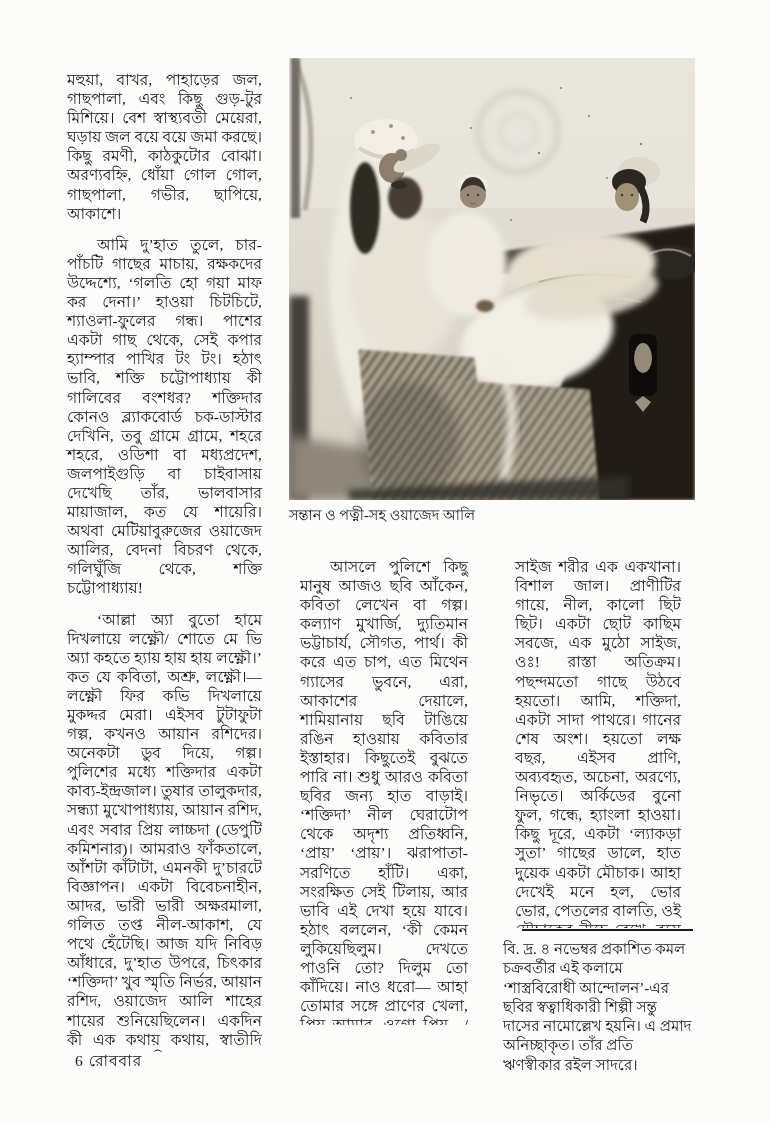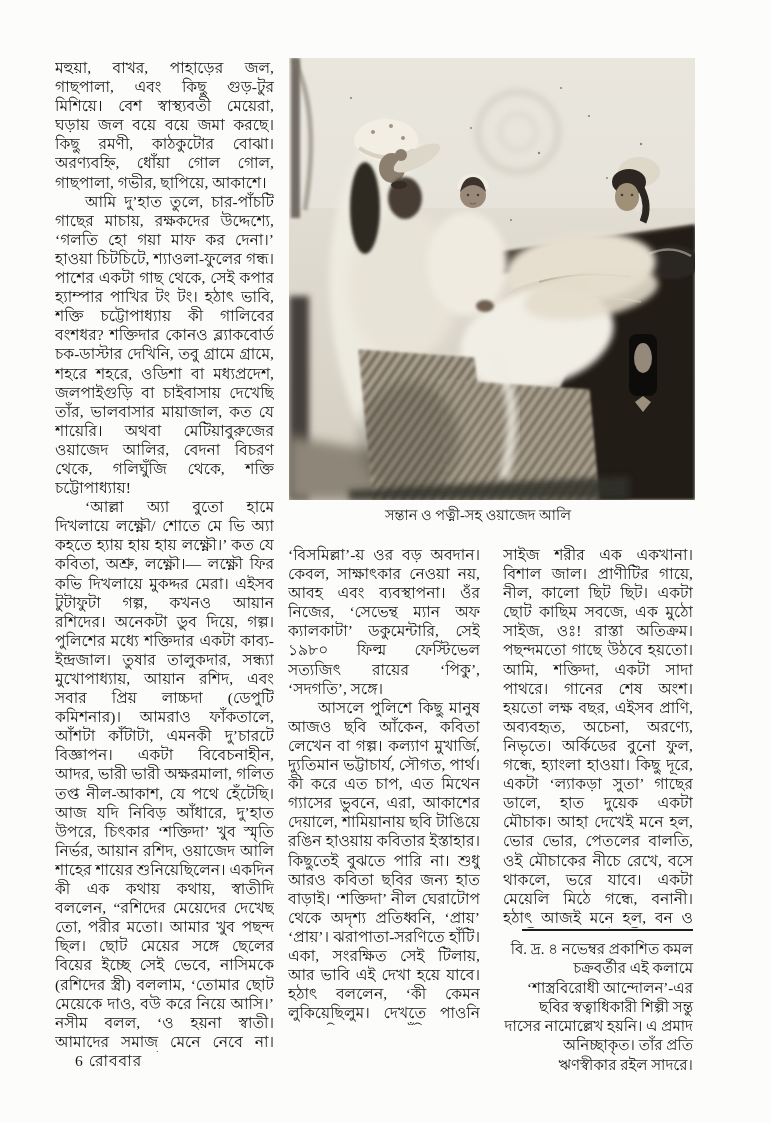--- a/index.html
+++ b/index.html
@@ -10,36 +10,36 @@
     overflow:hidden;
   }
   .col {
     position:absolute; font-size:15.5px; line-height:19.1px;
     text-align:justify; text-justify:inter-word; overflow:hidden;
     letter-spacing:0;
   }
   .col1 { left:55px;  top:58px;  width:219px; height:994px; }
   .col2 { left:288px; top:545px; width:192px; height:480px; }
   .col3 { left:503px; top:545px; width:190px; height:383px; }
-  .para { margin:0; text-indent:30px; }
+  .para { margin:12px; text-indent:30px; }
   .noindent { text-indent:0; }
   .photo {
     position:absolute; left:289px; top:58px; width:406px; height:442px;
     margin:0; padding:0; overflow:hidden; background:#e2ded5;
   }
   .photo svg { display:block; }
   .caption {
-    position:absolute; left:275px; top:506px; width:406px;
-    text-align:center; font-size:14.5px; line-height:18px;
+    position:absolute; left:289px; top:506px; width:406px;
+    text-align:left; font-size:14.5px; line-height:18px;
   }
   .footnote-block { position:absolute; left:503px; top:929px; width:190px; }
   .rule { width:171px; height:2px; background:#1c1c1c; margin:0 0 0 auto; }
   .footnote-text {
     margin:9px 0 0 0; font-size:15px; line-height:19.3px;
-    text-align:right;
+    text-align:left;
   }
   .page-footer {
     position:absolute; left:75px; top:1049px;
     font-size:15.5px; letter-spacing:1px;
   }
 </style>
 </head>
 <body>
 
 <div class="page">
@@ -159,21 +159,20 @@
       <path d="M150,322 L300,332 L310,442 L160,442 Z" fill="url(#check)" opacity="0.7" filter="url(#b1)"></path>
       <ellipse cx="120" cy="382" rx="50" ry="58" fill="#4a443b" opacity="0.35" filter="url(#b6)"></ellipse>
       <path d="M60,432 L340,418 L340,442 L60,442 Z" fill="#33302a" opacity="0.85" filter="url(#b3)"></path>
       <path d="M205,300 q30,40 10,120" stroke="#efece2" stroke-width="10" fill="none" opacity="0.8" filter="url(#b3)"></path>
     </svg>
   </figure>
 
   <div class="caption">সন্তান ও পত্নী-সহ ওয়াজেদ আলি</div>
 
   <div class="col col2">
-    <p class="para noindent">‘বিসমিল্লা’-য় ওর বড় অবদান। কেবল, সাক্ষাৎকার নেওয়া নয়, আবহ এবং ব্যবস্থাপনা। ওঁর নিজের, ‘সেভেন্থ ম্যান অফ ক্যালকাটা’ ডকুমেন্টারি, সেই ১৯৮০ ফিল্ম ফেস্টিভেল সত্যজিৎ রায়ের ‘পিকু’, ‘সদগতি’, সঙ্গে।</p>
     <p class="para">আসলে পুলিশে কিছু মানুষ আজও ছবি আঁকেন, কবিতা লেখেন বা গল্প। কল্যাণ মুখার্জি, দ্যুতিমান ভট্টাচার্য, সৌগত, পার্থ। কী করে এত চাপ, এত মিথেন গ্যাসের ভুবনে, এরা, আকাশের দেয়ালে, শামিয়ানায় ছবি টাঙিয়ে রঙিন হাওয়ায় কবিতার ইস্তাহার। কিছুতেই বুঝতে পারি না। শুধু আরও কবিতা ছবির জন্য হাত বাড়াই। ‘শক্তিদা’ নীল ঘেরাটোপ থেকে অদৃশ্য প্রতিধ্বনি, ‘প্রায়’ ‘প্রায়’। ঝরাপাতা-সরণিতে হাঁটি। একা, সংরক্ষিত সেই টিলায়, আর ভাবি এই দেখা হয়ে যাবে। হঠাৎ বললেন, ‘কী কেমন লুকিয়েছিলুম। দেখতে পাওনি তো? দিলুম তো কাঁদিয়ে। নাও ধরো— আহা তোমার সঙ্গে প্রাণের খেলা, প্রিয় আমার, ওগো প্রিয়—/ বড় উতলা আজ পরান আমার, খেলাতে হার মানবে কি ও।’ সেই ব্যারিটোন। পরাজাগতিক গায়কি! পাতাঝরার আবহ। আমরা হেঁটে যাচ্ছি, হিরণি ঝোরার নৃত্য-অনুষ্ঠানে। অনেক পাখি এসেছে। বলার মতো, মাঝেমাঝে লাল মাকড়সা, সবুজ মাকড়সার জাল। এবং দশটাকার কয়েনের</p>
   </div>
 
   <div class="col col3">
     <p class="para noindent">সাইজ শরীর এক একখানা। বিশাল জাল। প্রাণীটির গায়ে, নীল, কালো ছিট ছিট। একটা ছোট কাছিম সবজে, এক মুঠো সাইজ, ওঃ! রাস্তা অতিক্রম। পছন্দমতো গাছে উঠবে হয়তো। আমি, শক্তিদা, একটা সাদা পাথরে। গানের শেষ অংশ। হয়তো লক্ষ বছর, এইসব প্রাণি, অব্যবহৃত, অচেনা, অরণ্যে, নিভৃতে। অর্কিডের বুনো ফুল, গন্ধে, হ্যাংলা হাওয়া। কিছু দূরে, একটা ‘ল্যাকড়া সুতা’ গাছের ডালে, হাত দুয়েক একটা মৌচাক। আহা দেখেই মনে হল, ভোর ভোর, পেতলের বালতি, ওই মৌচাকের নীচে রেখে, বসে থাকলে, ভরে যাবে। একটা মেয়েলি মিঠে গন্ধে, বনানী। হঠাৎ আজই মনে হল, বন ও বনানীর মধ্যে পার্থক্য কী!</p>
 
   </div>
 
   <div class="footnote-block">
     <div class="rule"></div>

